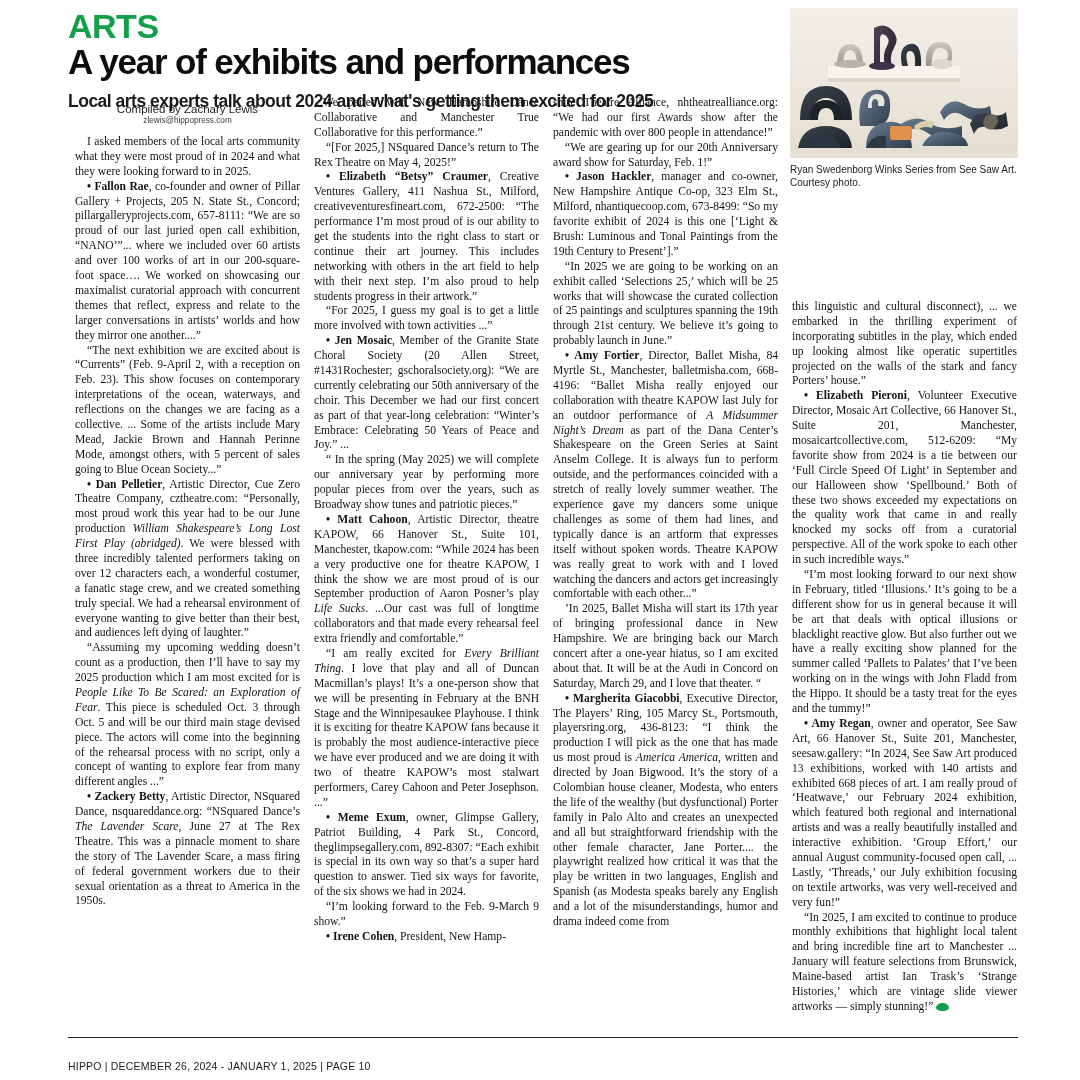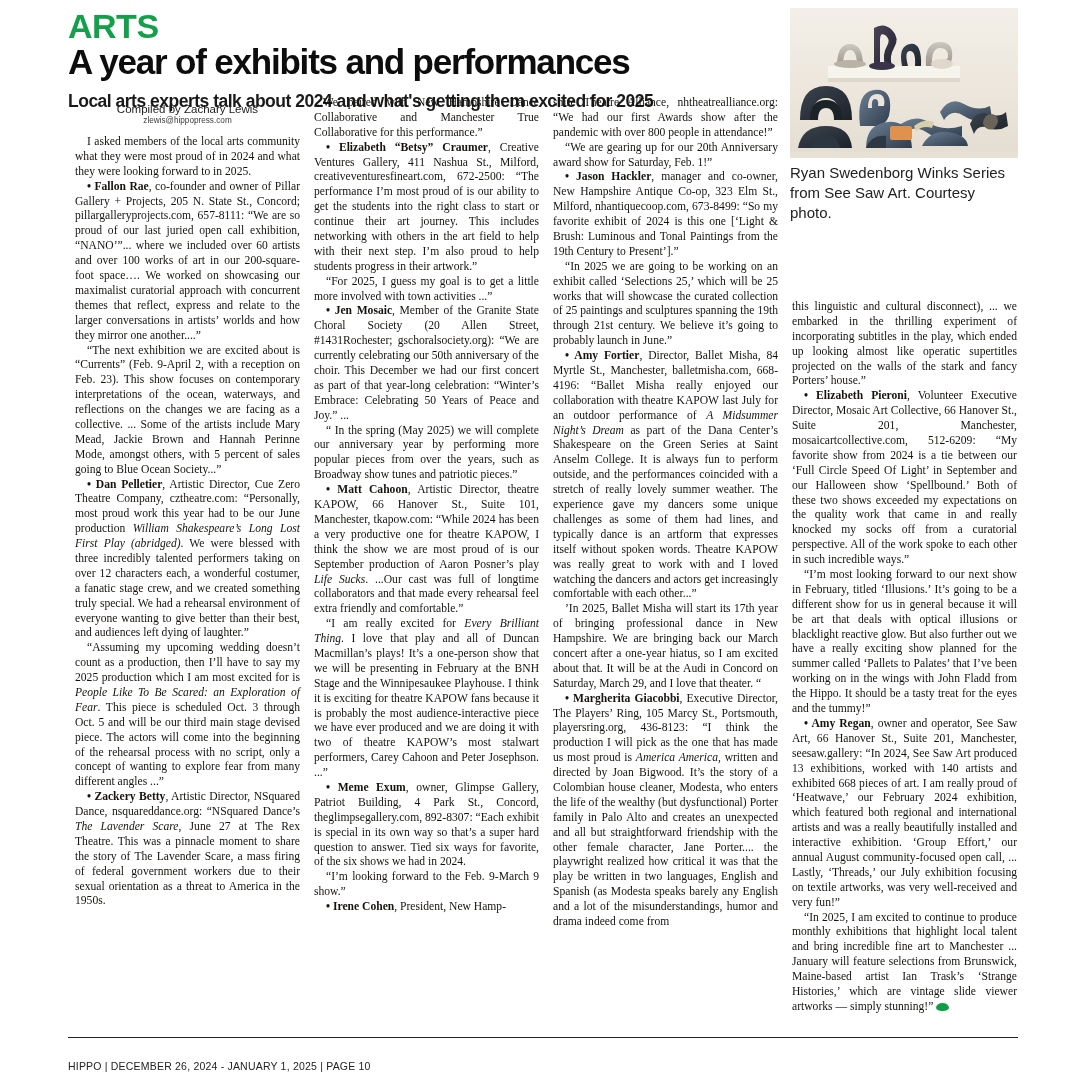--- a/index.html
+++ b/index.html
@@ -66,21 +66,21 @@
   .photo {
     width: 228px;
     height: 150px;
     position: relative;
     overflow: hidden;
     background: #efeae3;
   }
   .photo svg { display: block; }
   .photo-caption {
     font-family: "Liberation Sans", sans-serif;
-    font-size: 15px;
+    font-size: 10px;
     line-height: 1.32;
     color: #222;
     margin-top: 5px;
   }
 
   
   .byline {
     text-align: center;
     margin: 6px 0 8px 0;
   }
@@ -238,20 +238,21 @@
       <p>I asked members of the local arts community what they were most proud of in 2024 and what they were looking forward to in 2025.</p>
       <p><b>• Fallon Rae</b><span>, co-founder and owner of Pillar Gallery + Projects, 205 N. State St., Concord; pillargalleryprojects.com, 657-8111: “We are so proud of our last juried open call exhibition, “NANO’”... where we included over 60 artists and over 100 works of art in our 200-square-foot space…. We worked on showcasing our maximalist curatorial approach with concurrent themes that reflect, express and relate to the larger conversations in artists’ worlds and how they mirror one another....”</span></p>
       <p>“The next exhibition we are excited about is “Currents” (Feb. 9-April 2, with a reception on Feb. 23). This show focuses on contemporary interpretations of the ocean, waterways, and reflections on the changes we are facing as a collective. ... Some of the artists include Mary Mead, Jackie Brown and Hannah Perinne Mode, amongst others, with 5 percent of sales going to Blue Ocean Society...”</p>
       <p><b>• Dan Pelletier</b><span>, Artistic Director, Cue Zero Theatre Company, cztheatre.com: “Personally, most proud work this year had to be our June production </span><i>William Shakespeare’s Long Lost First Play (abridged)</i><span>. We were blessed with three incredibly talented performers taking on over 12 characters each, a wonderful costumer, a fanatic stage crew, and we created something truly special. We had a rehearsal environment of everyone wanting to give better than their best, and audiences left dying of laughter.”</span></p>
       <p><span>“Assuming my upcoming wedding doesn’t count as a production, then I’ll have to say my 2025 production which I am most excited for is </span><i>People Like To Be Scared: an Exploration of Fear</i><span>. This piece is scheduled Oct. 3 through Oct. 5 and will be our third main stage devised piece. The actors will come into the beginning of the rehearsal process with no script, only a concept of wanting to explore fear from many different angles ...”</span></p>
       <p><b>• Zackery Betty</b><span>, Artistic Director, NSquared Dance, nsquareddance.org: “NSquared Dance’s </span><i>The Lavender Scare</i><span>, June 27 at The Rex Theatre. This was a pinnacle moment to share the story of The Lavender Scare, a mass firing of federal government workers due to their sexual orientation as a threat to America in the 1950s.</span></p>
     </div>
 
     <div class="col c2">
       <p class="noindent">...We paired with New Hampshire Dance Collaborative and Manchester True Collaborative for this performance.”</p>
+      <p>“[For 2025,] NSquared Dance’s return to The Rex Theatre on May 4, 2025!”</p>
       <p><b>• Elizabeth “Betsy” Craumer</b><span>, Creative Ventures Gallery, 411 Nashua St., Milford, creativeventuresfineart.com, 672-2500: “The performance I’m most proud of is our ability to get the students into the right class to start or continue their art journey. This includes networking with others in the art field to help with their next step. I’m also proud to help students progress in their artwork.”</span></p>
       <p>“For 2025, I guess my goal is to get a little more involved with town activities ...”</p>
       <p><b>• Jen Mosaic</b><span>, Member of the Granite State Choral Society (20 Allen Street, #1431Rochester; gschoralsociety.org): “We are currently celebrating our 50th anniversary of the choir. This December we had our first concert as part of that year-long celebration: “Winter’s Embrace: Celebrating 50 Years of Peace and Joy.” ...</span></p>
       <p>“ In the spring (May 2025) we will complete our anniversary year by performing more popular pieces from over the years, such as Broadway show tunes and patriotic pieces.”</p>
       <p><b>• Matt Cahoon</b><span>, Artistic Director, theatre KAPOW, 66 Hanover St., Suite 101, Manchester, tkapow.com: “While 2024 has been a very productive one for theatre KAPOW, I think the show we are most proud of is our September production of Aaron Posner’s play </span><i>Life Sucks</i><span>. ...Our cast was full of longtime collaborators and that made every rehearsal feel extra friendly and comfortable.”</span></p>
       <p><span>“I am really excited for </span><i>Every Brilliant Thing</i><span>. I love that play and all of Duncan Macmillan’s plays! It’s a one-person show that we will be presenting in February at the BNH Stage and the Winnipesaukee Playhouse. I think it is exciting for theatre KAPOW fans because it is probably the most audience-interactive piece we have ever produced and we are doing it with two of theatre KAPOW’s most stalwart performers, Carey Cahoon and Peter Josephson. ...”</span></p>
       <p><b>• Meme Exum</b><span>, owner, Glimpse Gallery, Patriot Building, 4 Park St., Concord, theglimpsegallery.com, 892-8307: “Each exhibit is special in its own way so that’s a super hard question to answer. Tied six ways for favorite, of the six shows we had in 2024.</span></p>
       <p>“I’m looking forward to the Feb. 9-March 9 show.”</p>
       <p><b>• Irene Cohen</b><span>, President, New Hamp-</span></p>
     </div>

